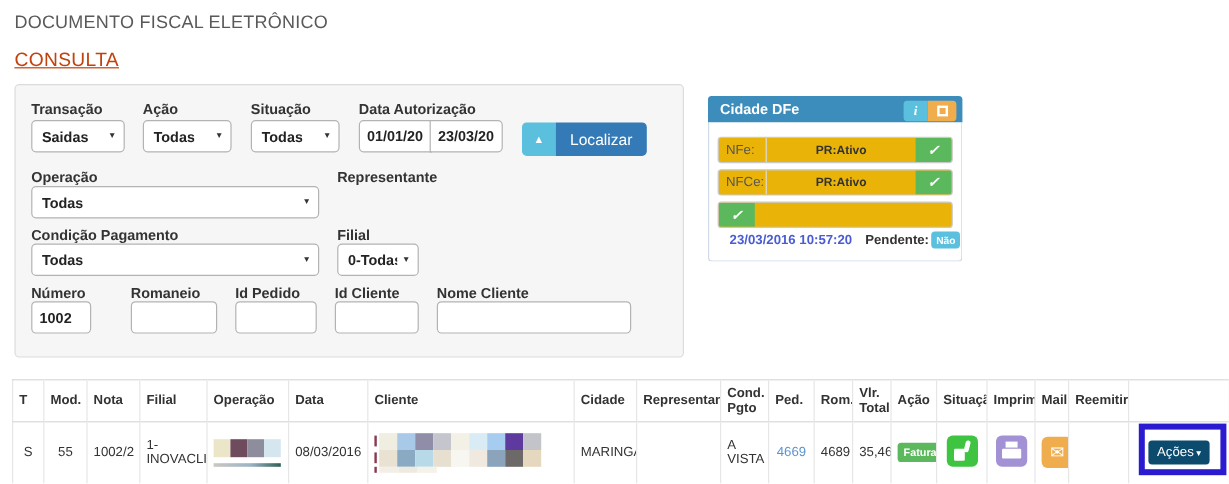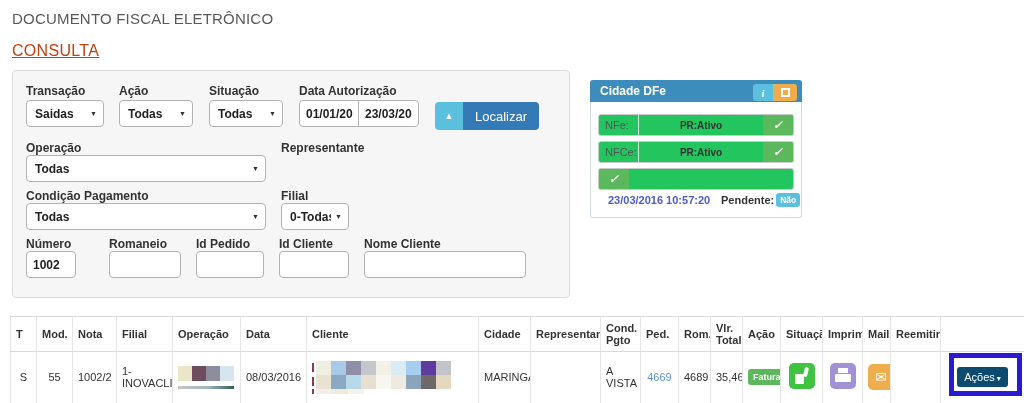--- a/index.html
+++ b/index.html
@@ -49,21 +49,21 @@
   .hbtn.info { left:163px; width:20px; background:#5bc0de; border-radius:3px 0 0 3px;
     color:#fff; font-family:"Liberation Serif", serif; font-style:italic; font-weight:bold; font-size:11px; }
   .hbtn.collapse { left:183px; width:24px; background:#f0ad4e; border-radius:0 3px 3px 0; }
   .hbtn.collapse .sq { width:9px; height:9px; border:2px solid #fff; display:block; }
   .status-body {
     position:absolute; left:0; top:22px; width:212px; height:116px;
     background:#fff; border:1px solid #cfdbe8; border-top:none; border-radius:0 0 3px 3px;
   }
   .srow {
     position:absolute; left:8px; width:196px; height:22px;
-    background:#22c55e; border:1px solid #c9c9c9; border-radius:3px;
+    background:#eab308; border:1px solid #c9c9c9; border-radius:3px;
     display:flex; overflow:hidden;
   }
   .srow .slabel { width:40px; border-right:1px solid #ddd; font-size:11px; color:#555;
     display:flex; align-items:center; padding-left:6px; }
   .srow .svalue { flex:1; display:flex; align-items:center; justify-content:center;
     font-size:10px; font-weight:bold; color:#333; white-space:nowrap; }
   .srow .check-btn { width:30px; background:#5cb85c; color:#fff; display:flex;
     align-items:center; justify-content:center; font-size:12px; font-weight:bold; cursor:pointer; }
   .stamp { position:absolute; left:18px; top:114px; font-size:11px; font-weight:bold; color:#4a5cd0; }
   .pendente { position:absolute; left:131px; top:113px; font-size:11px; font-weight:bold; color:#333;

